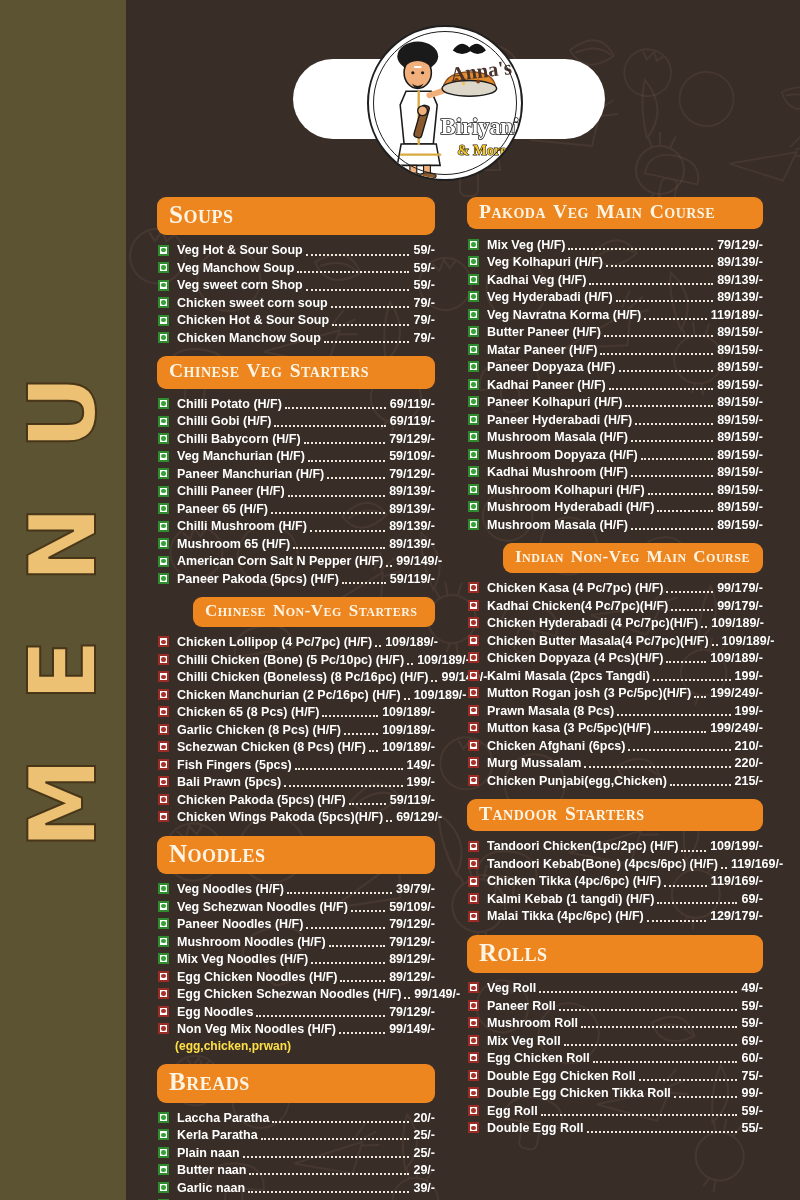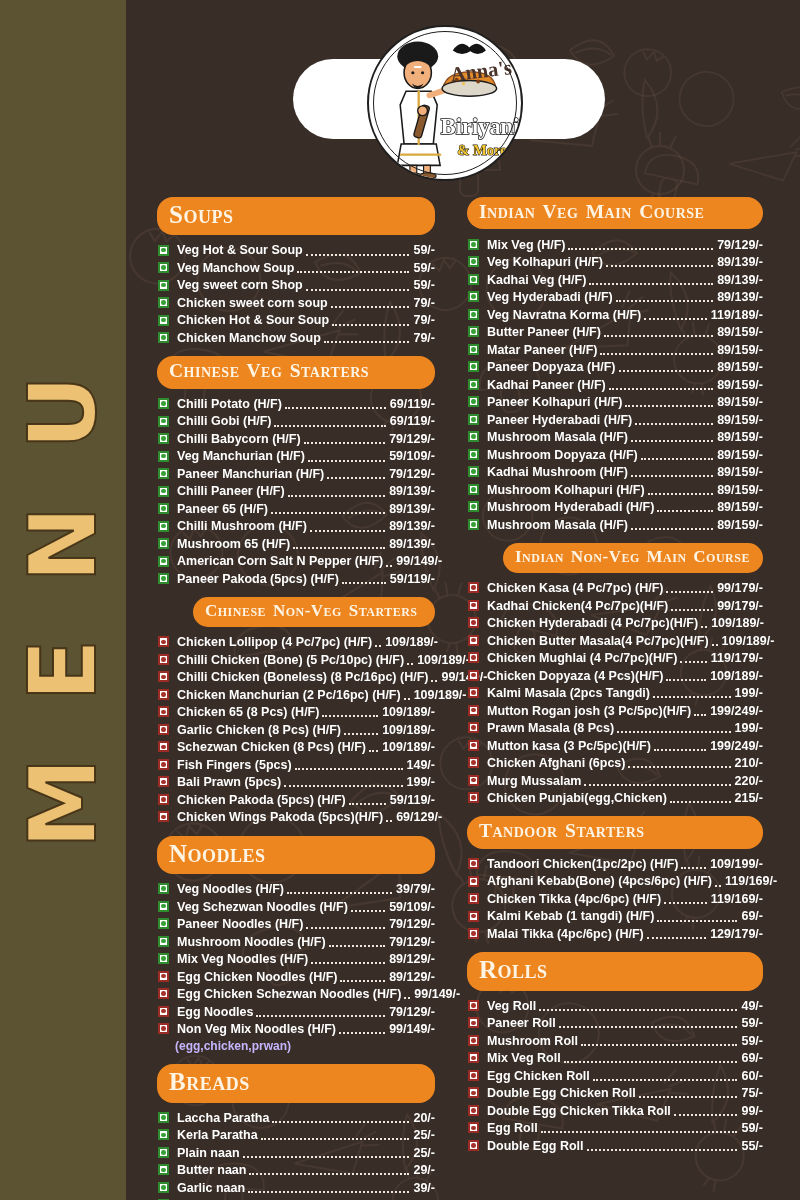--- a/index.html
+++ b/index.html
@@ -39,21 +39,21 @@
     content:"";position:absolute;inset:4px;border:1.5px solid #1f1f1f;
     border-radius:50%;pointer-events:none;
   }
   .logo-svg{position:absolute;inset:0;width:100%;height:100%;}
   
   .menu-col{position:absolute;top:197px;z-index:3;}
   #col-left{left:157px;width:278px;}
   #col-right{left:467px;width:296px;}
   .section{margin-bottom:9px;}
   .section-header{
-    background:#ee8620;border-radius:16px;
+    background:#ee8620;border-radius:9px;
     padding:5px 12px 7px;margin-bottom:7px;
     color:#fdf4e4;
     font-family:"Liberation Serif", serif;font-weight:bold;
     font-variant:small-caps;letter-spacing:.5px;word-spacing:2px;
     line-height:1.05;white-space:nowrap;
   }
   .h-xl{font-size:25px;}
   .h-md{font-size:19.5px;}
   .h-sm{font-size:17px;margin-left:36px;}
   .row{
@@ -72,21 +72,21 @@
   }
   .mark.veg::after{background:#35a035;}
   .mark.nonveg::after{background:#a5322a;}
   .name{white-space:nowrap;}
   .leader{
     flex:1;min-width:6px;margin:0 3px 2px;
     border-bottom:2px dotted #efe8dc;
   }
   .price{white-space:nowrap;margin-left:1px;}
   .note{
-    color:#c4b5fd;font-weight:bold;font-size:12px;
+    color:#fde047;font-weight:bold;font-size:12px;
     padding:1px 0 2px 18px;
   }
 </style>
 </head>
 <body>
 
 <svg id="bg-pattern" width="800" height="1200" viewBox="0 0 800 1200" aria-hidden="true">
   <defs>
     <g id="veggies" fill="none" stroke="#6b5547" stroke-width="2" opacity="0.28">
       <circle cx="40" cy="40" r="26"></circle>
@@ -574,21 +574,21 @@
       <span class="name">Tandoori paratha</span>
 
       <span class="price">20/-</span>
     </div>
   </div>
 </div>
   </div>
 </div>
 <div class="menu-col" id="col-right">
   <div class="section">
-    <div class="section-header h-md">Indian Veg Main Course</div>
+    <div class="section-header h-md">Pakoda Veg Main Course</div>
     <div class="rows">
   <div class="row-wrap">
     <div class="row">
       <span class="mark veg"></span>
       <span class="name">Mix Veg (H/F)</span>
       <span class="leader"></span>
       <span class="price">79/129/-</span>
     </div>
   </div>
 
@@ -770,28 +770,20 @@
 
   <div class="row-wrap">
     <div class="row">
       <span class="mark nonveg"></span>
       <span class="name">Chicken Butter Masala(4 Pc/7pc)(H/F)</span>
       <span class="leader"></span>
       <span class="price">109/189/-</span>
     </div>
   </div>
 
-  <div class="row-wrap">
-    <div class="row">
-      <span class="mark nonveg"></span>
-      <span class="name">Chicken Mughlai (4 Pc/7pc)(H/F)</span>
-      <span class="leader"></span>
-      <span class="price">119/179/-</span>
-    </div>
-  </div>
 
 
   <div class="row-wrap">
     <div class="row">
       <span class="mark nonveg"></span>
       <span class="name">Chicken Dopyaza (4 Pcs)(H/F)</span>
       <span class="leader"></span>
       <span class="price">109/189/-</span>
     </div>
   </div>
@@ -870,21 +862,21 @@
       <span class="mark nonveg"></span>
       <span class="name">Tandoori Chicken(1pc/2pc) (H/F)</span>
       <span class="leader"></span>
       <span class="price">109/199/-</span>
     </div>
   </div>
 
   <div class="row-wrap">
     <div class="row">
       <span class="mark nonveg"></span>
-      <span class="name">Afghani Kebab(Bone) (4pcs/6pc) (H/F)</span>
+      <span class="name">Tandoori Kebab(Bone) (4pcs/6pc) (H/F)</span>
       <span class="leader"></span>
       <span class="price">119/169/-</span>
     </div>
   </div>
 
   <div class="row-wrap">
     <div class="row">
       <span class="mark nonveg"></span>
       <span class="name">Chicken Tikka (4pc/6pc) (H/F)</span>
       <span class="leader"></span>

